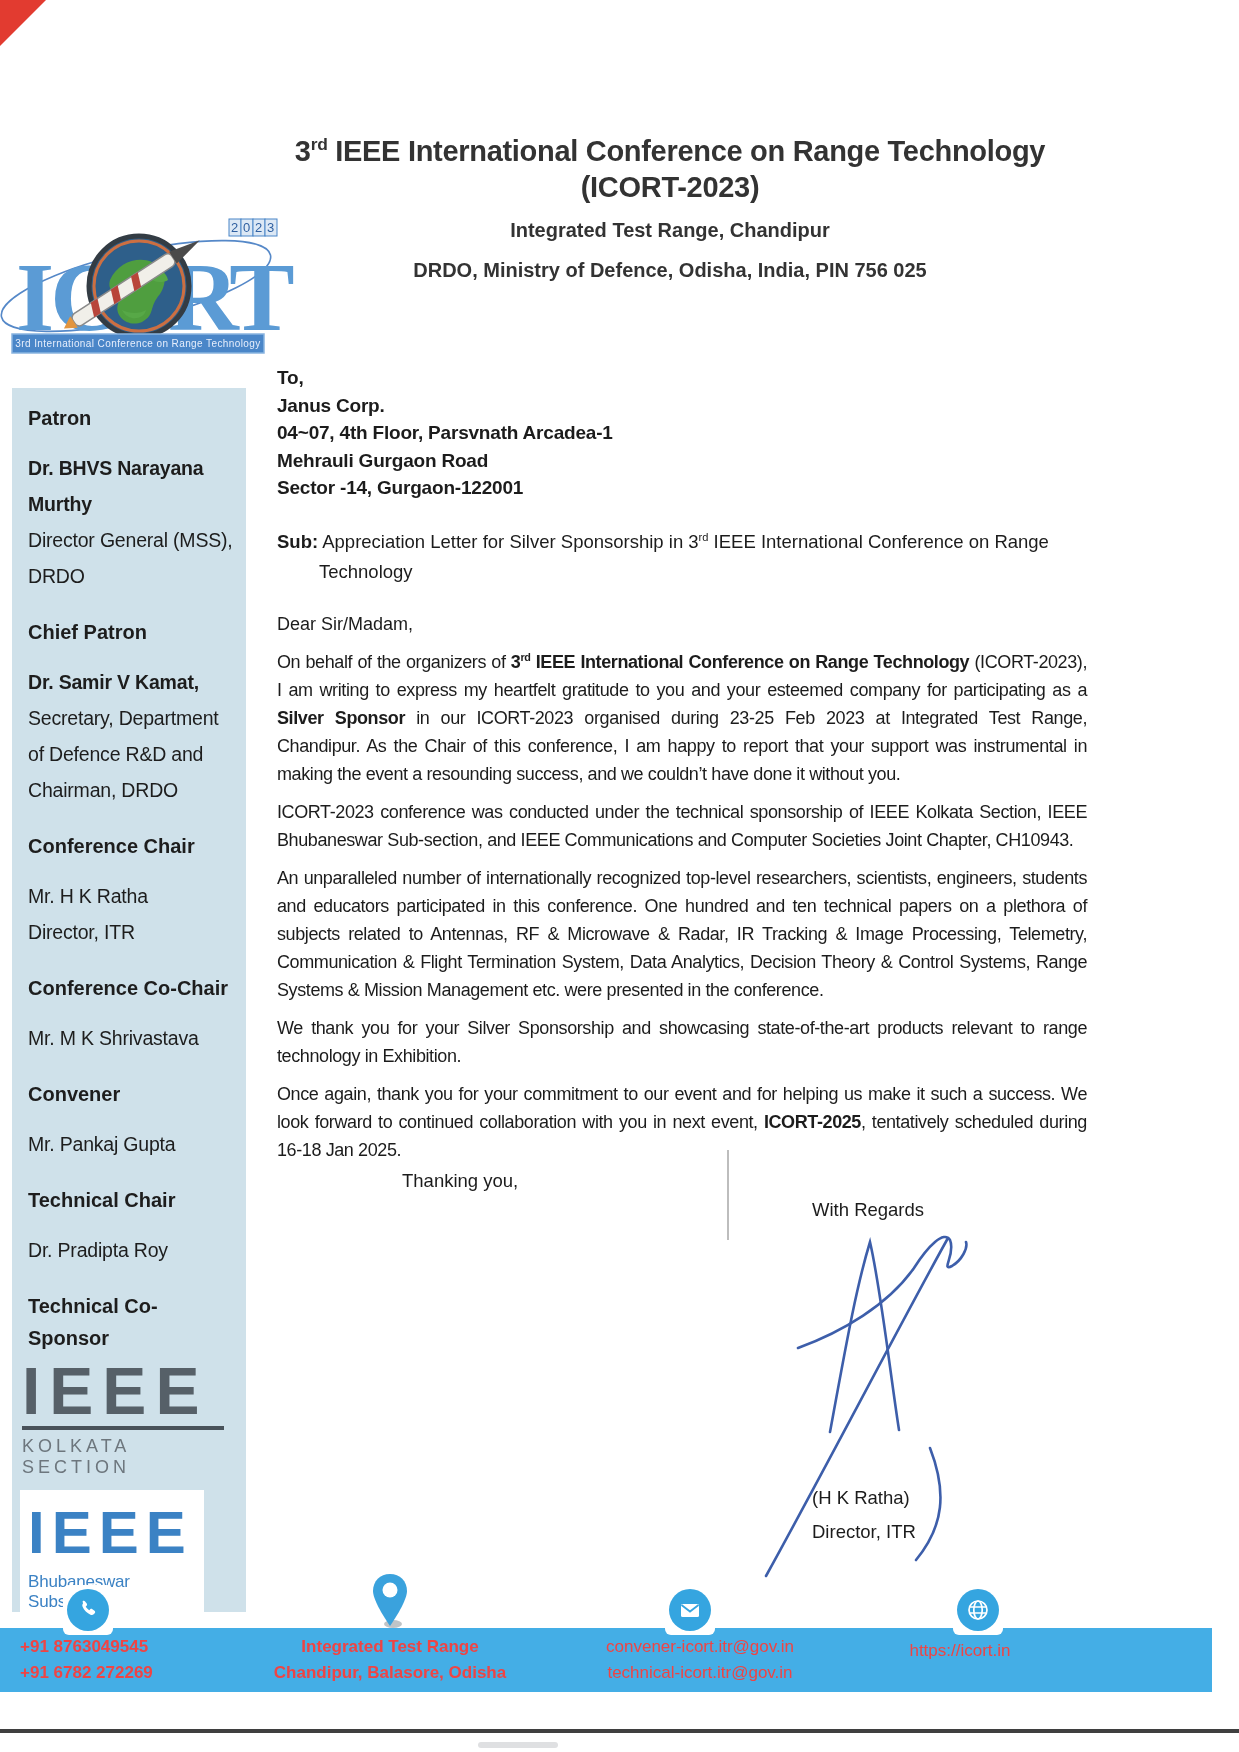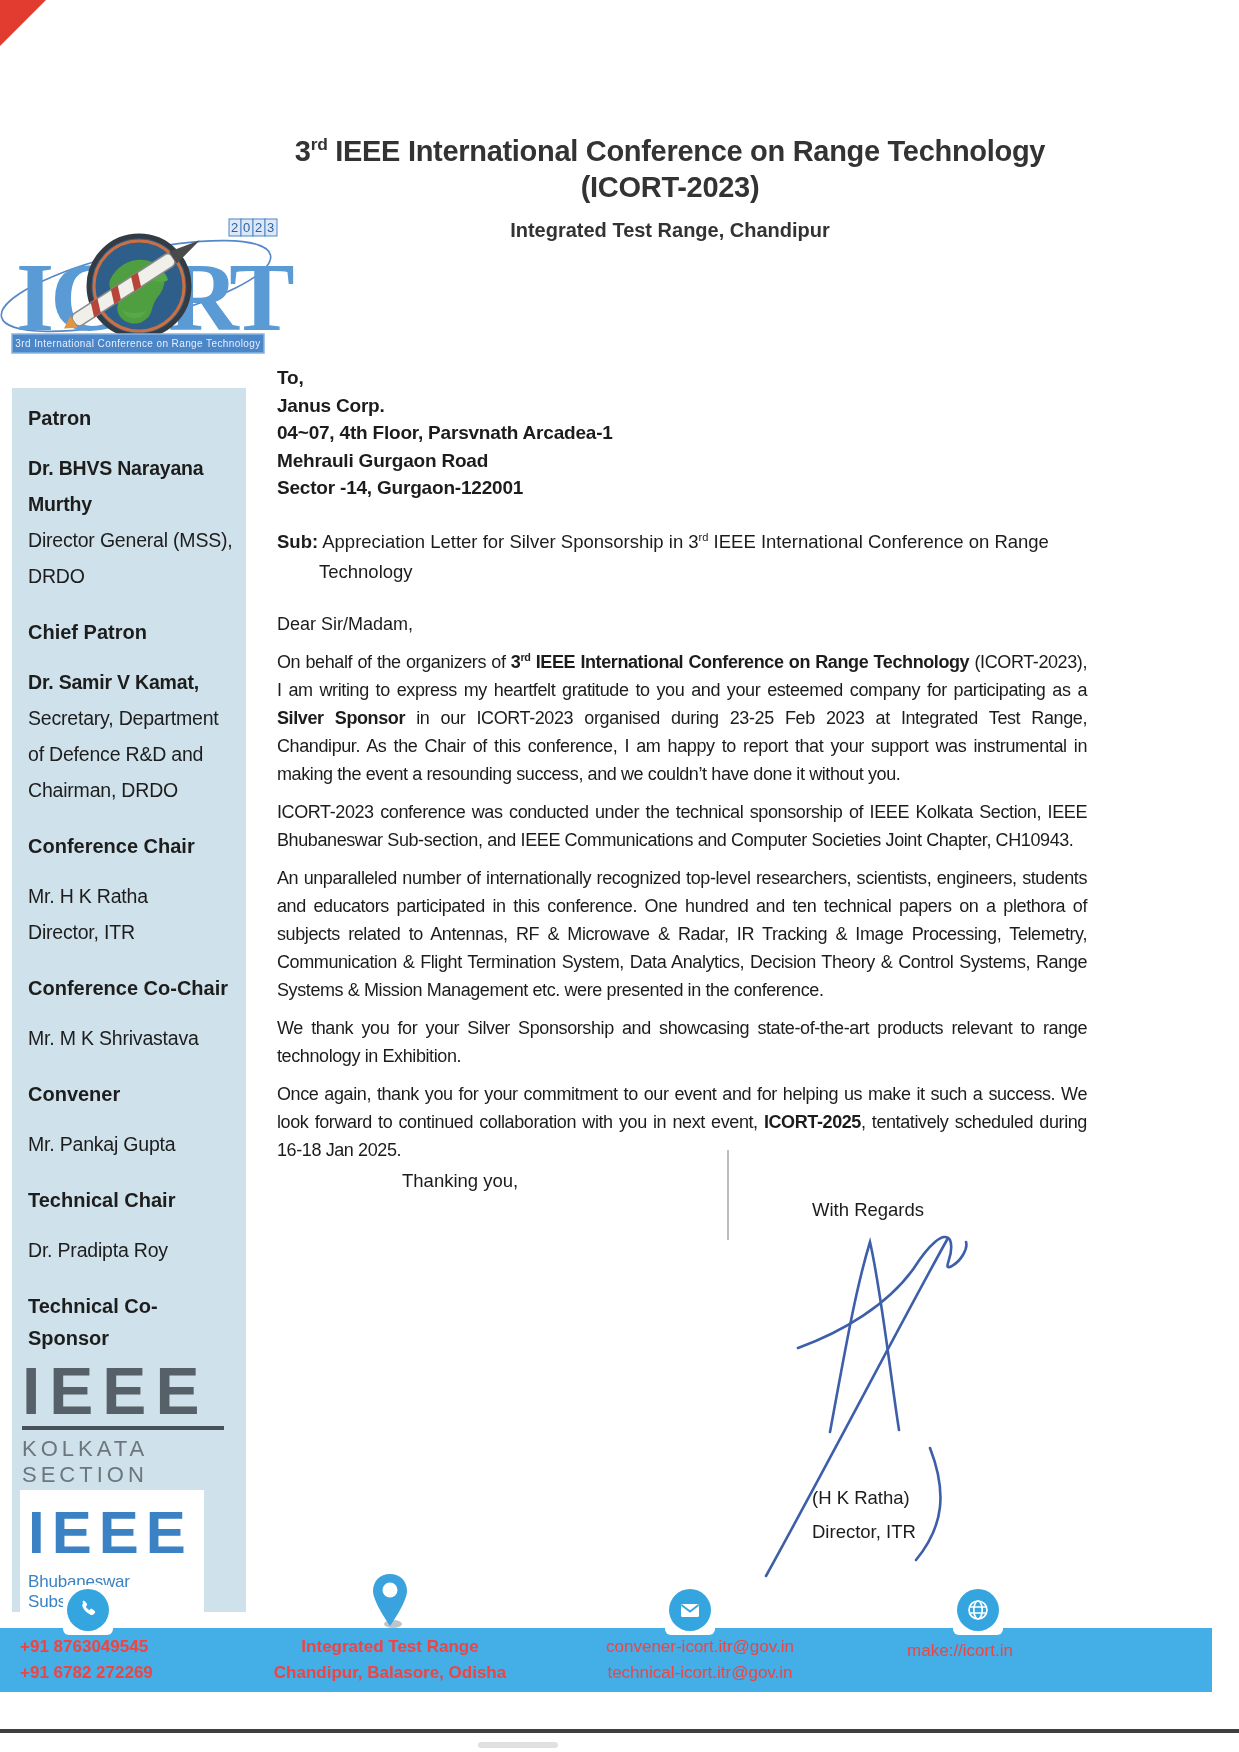--- a/index.html
+++ b/index.html
@@ -28,21 +28,21 @@
   .sb-sec{margin-top:22px;}
   .sb-sec:first-child{margin-top:0;}
   .sb-heading{font-size:20px;font-weight:bold;line-height:32px;}
   .sb-lines{margin-top:16px;}
   .sb-line{font-size:19.5px;line-height:36px;letter-spacing:-0.2px;}
   .sb-line.b{font-weight:bold;}
 
   .kolkata{position:absolute;left:22px;top:1358px;width:208px;color:#566068;}
   .kolkata .ieee-big{font-size:66px;font-weight:bold;letter-spacing:9px;line-height:66px;}
   .kolkata .rule{height:4px;background:#49525a;margin-top:2px;width:202px;}
-  .kolkata .sect{margin-top:6px;font-size:22px;letter-spacing:4px;color:#6d767d;}
+  .kolkata .sect{margin-top:6px;font-size:18px;letter-spacing:4px;color:#6d767d;}
 
   .bhub{position:absolute;left:20px;top:1490px;width:184px;height:150px;background:#ffffff;
         box-sizing:border-box;padding:12px 0 0 8px;}
   .bhub .ieee-big{font-size:60px;font-weight:bold;letter-spacing:7px;line-height:62px;color:#3b82c4;}
   .bhub .sub{margin-top:8px;font-size:17px;color:#3b82c4;letter-spacing:-0.2px;}
 
   
   .letter{position:absolute;left:277px;top:364px;width:810px;color:#1c1c1c;}
   .addr-line{font-size:19px;font-weight:bold;line-height:27.5px;letter-spacing:-0.2px;}
   .subject{margin-top:20px;font-size:18.5px;line-height:30px;padding-left:42px;text-indent:-42px;}
@@ -84,20 +84,21 @@
 
 <div class="page">
 
   <div class="fold"></div>
 
   <div class="hdr">
     <div class="hdr-title"><span>3</span><sup>rd</sup><span> IEEE International Conference on Range Technology</span><br>
       <span>(ICORT-2023)</span>
     </div>
     <div class="hdr-venue">Integrated Test Range, Chandipur</div>
+    <div class="hdr-org">DRDO, Ministry of Defence, Odisha, India, PIN 756 025</div>
   </div>
 
   <div class="icort">
     <svg width="258" height="148" viewBox="0 0 258 148" xmlns="http://www.w3.org/2000/svg">
       <ellipse cx="126" cy="76" rx="138" ry="34" fill="none" stroke="#5588c8" stroke-width="1.6" transform="rotate(-13 126 76)"></ellipse>
       <text x="6" y="120" font-family="Liberation Serif, serif" font-weight="bold" font-size="98" fill="#5b9bd5" letter-spacing="-4">IC</text>
       <text x="158" y="120" font-family="Liberation Serif, serif" font-weight="bold" font-size="98" fill="#5b9bd5" letter-spacing="-6">RT</text>
 
       <g>
         <circle cx="129" cy="76" r="50" fill="#2e5f8a" stroke="#333c44" stroke-width="5"></circle>
@@ -276,19 +277,19 @@
     </div>
   <div class="f-col f-addr" id="f-addr">
       <div class="f-line">Integrated Test Range</div>
       <div class="f-line">Chandipur, Balasore, Odisha</div>
     </div>
   <div class="f-col f-mail" id="f-mail">
       <div class="f-line">convener-icort.itr@gov.in</div>
       <div class="f-line">technical-icort.itr@gov.in</div>
     </div>
   <div class="f-col f-web" id="f-web">
-      <div class="f-line">make://icort.in</div>
+      <div class="f-line">https://icort.in</div>
     </div>
 
   <div class="bottom-rule"></div>
   <div class="smudge"></div>
 
 </div>
 
 </body></html>

